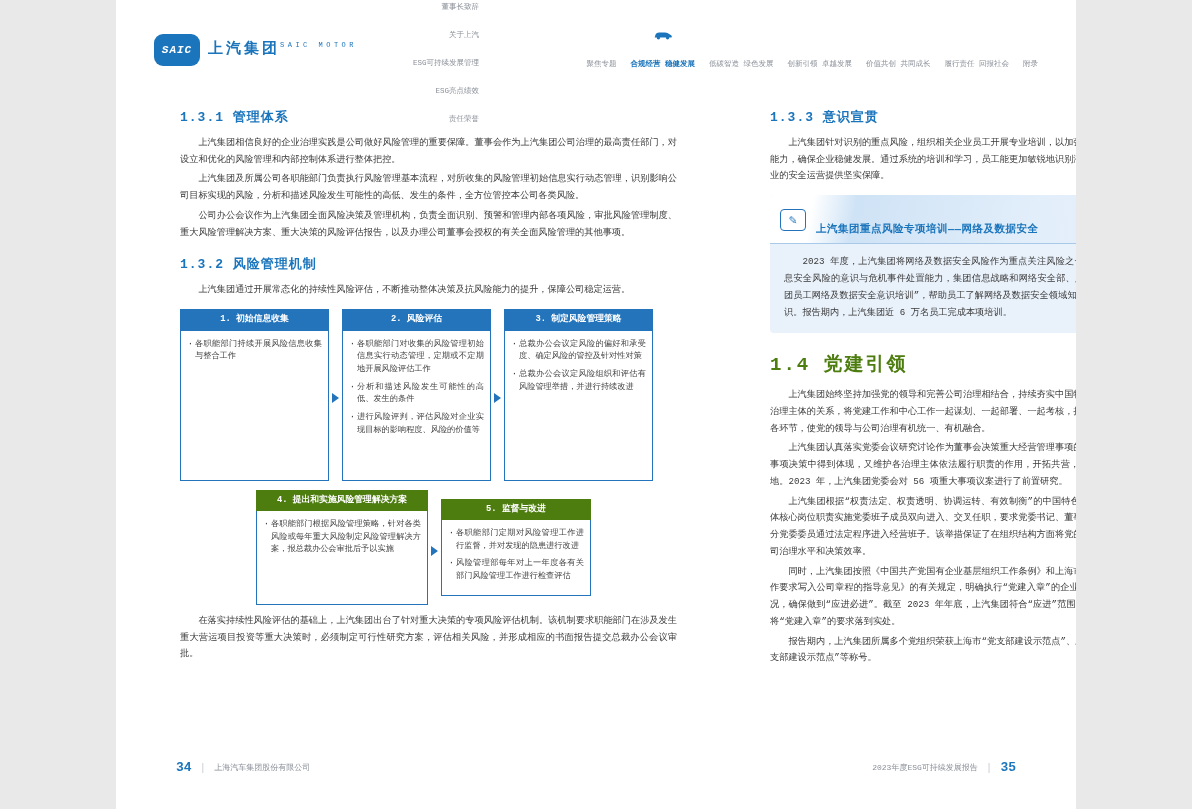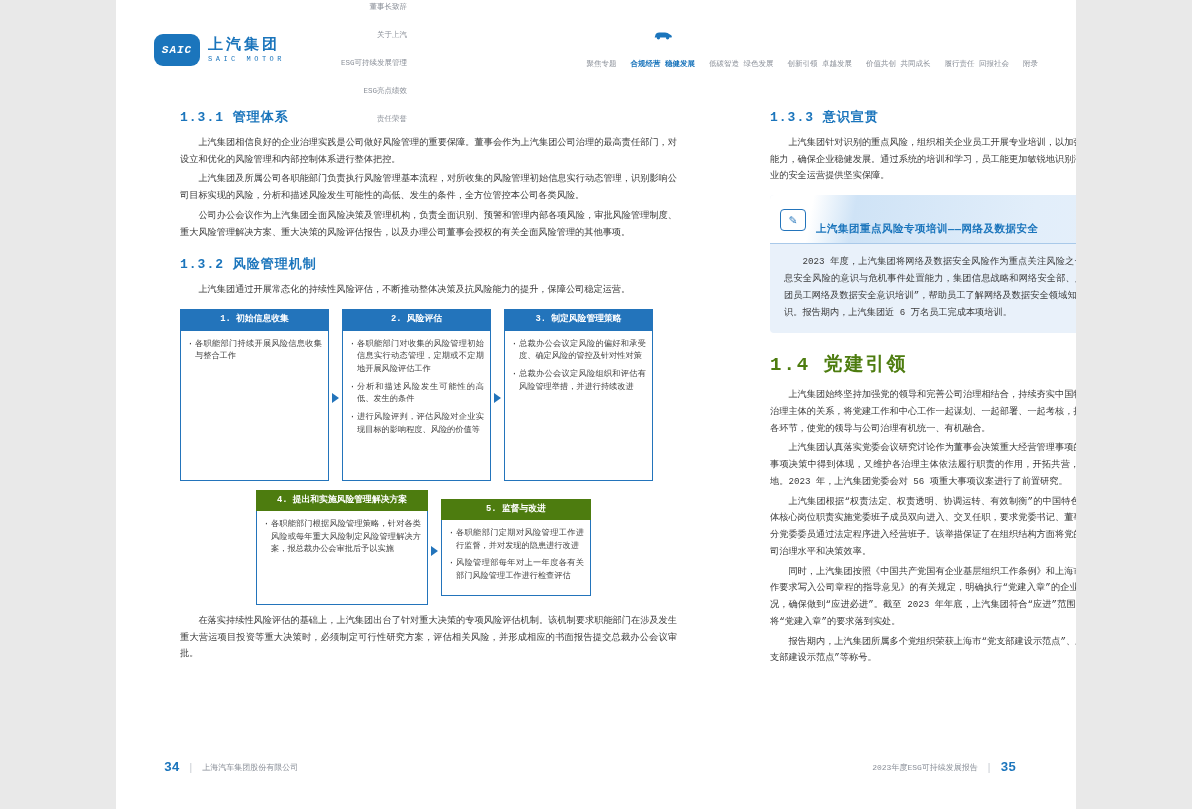--- a/index.html
+++ b/index.html
@@ -11,21 +11,21 @@
     color:#333;
   }
   
   .hdr { position:absolute; top:26px; left:38px; right:38px; height:48px; display:flex; align-items:center; }
   .logo { display:flex; align-items:center; gap:8px; }
   .logo-badge {
     width:46px; height:32px; background:#1b75bc; border-radius:9px;
     color:#fff; font-weight:bold; font-style:italic; font-size:11px;
     display:flex; align-items:center; justify-content:center; letter-spacing:1px;
   }
-  .logo-text { display:flex; flex-direction:column; line-height:1.15; }
+  .logo-text { display:flex; flex-direction:row; line-height:1.15; }
   .logo-name { color:#1b75bc; font-weight:bold; font-size:15px; letter-spacing:3px; }
   .logo-sub  { color:#1b75bc; font-size:7px; letter-spacing:3.5px; }
   .nav { display:flex; align-items:flex-end; gap:16px; font-size:7.5px; color:#8a8f98; }
   .nav-left { margin-left:56px;flex-direction:column; }
   .nav-right { margin-left:auto; gap:14px; }
   .nav-item { white-space:nowrap; cursor:pointer; padding-bottom:2px; }
   .nav-item.active { color:#1b75bc; font-weight:bold; display:flex; flex-direction:column; align-items:center; gap:19px; }
   .car-ico { display:block; }
   
   .col { position:absolute; top:108px; }
@@ -74,21 +74,21 @@
   }
   .train-ico {
     width:26px; height:22px; background:#fff; border:1.5px solid #2374bb; border-radius:4px;
     color:#2374bb; font-size:13px; display:flex; align-items:center; justify-content:center; flex:none;
   }
   .train-title { color:#1b75bc; font-weight:bold; font-size:10.5px; letter-spacing:0.5px;margin-top:19px; }
   .train-bd { padding:9px 14px 12px; }
   .train-bd p { font-size:9.2px; line-height:1.85; text-align:justify; text-indent:2em; color:#3a3a3a; }
   
   .foot { position:absolute; bottom:34px; font-size:8px; color:#8a8f98; display:flex; align-items:center; gap:8px; }
-  .foot-left { left:48px; } .foot-right { right:60px; }
+  .foot-left { left:60px; } .foot-right { right:60px; }
   .pgnum { color:#1b75bc; font-weight:bold; font-size:13px; }
   .fdiv { color:#c9cdd3; font-size:11px; }
 </style>
 </head>
 <body>
 
 <div class="sheet">
 
   <div class="hdr">
     <div class="logo">

